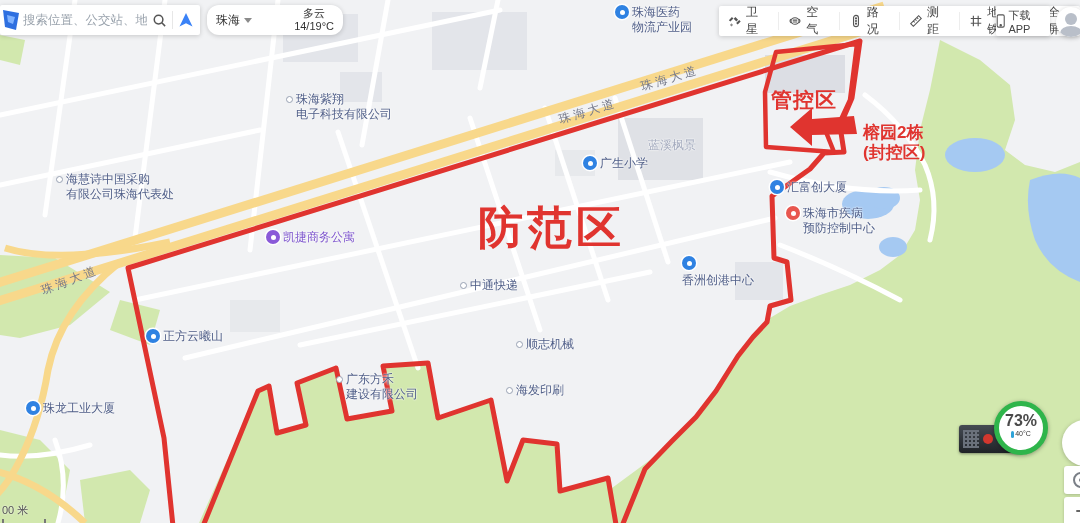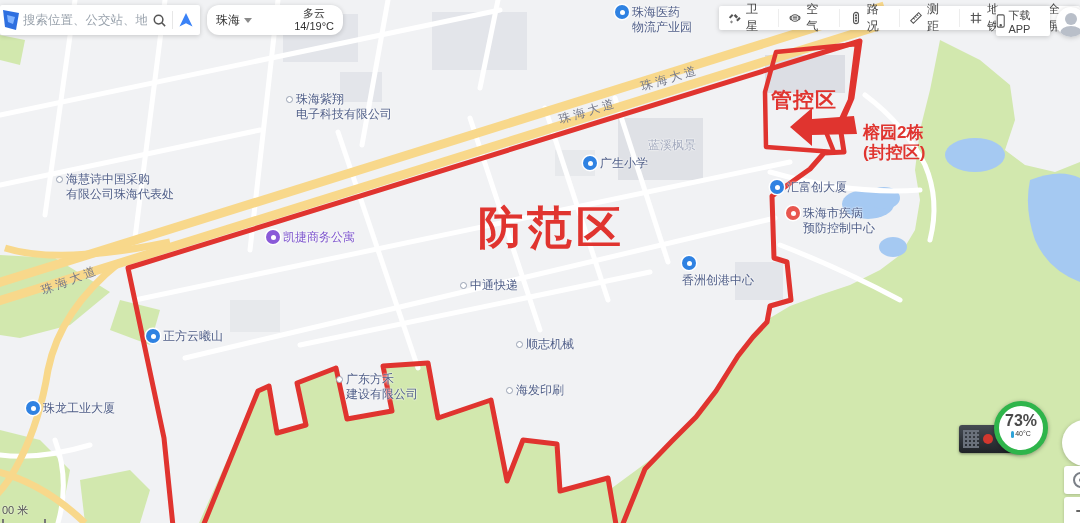--- a/index.html
+++ b/index.html
@@ -14,21 +14,21 @@
   .search-input{border:0;outline:0;flex:1;min-width:0;font-size:12.5px;color:#333;background:transparent;padding:0 2px;font-family:inherit;}
   .search-input::placeholder{color:#9aa3ad;}
   .sb-icon{flex:none;display:flex;align-items:center;justify-content:center;width:20px;height:20px;}
   .divider{width:1px;height:18px;background:#e7e7e7;margin:0 3px;flex:none;}
 
   .weather{left:207px;top:5px;width:136px;height:30px;display:flex;align-items:center;box-sizing:border-box;padding:0 9px;border-radius:12px;}
   .city{font-size:12px;color:#333;}
   .chev{width:0;height:0;border-left:4px solid transparent;border-right:4px solid transparent;border-top:5px solid #8b8b8b;margin-left:4px;}
   .wx{margin-left:auto;text-align:center;font-size:11px;color:#333;line-height:1.2;}
 
-  .toolbar{left:719px;top:6px;height:24px;display:flex;align-items:center;}
+  .toolbar{left:719px;top:6px;height:30px;display:flex;align-items:center;}
   .tool{display:flex;align-items:center;gap:4px;padding:0 9px;font-size:12px;color:#444;cursor:pointer;height:18px;border-right:1px solid #ededed;}
   .tool:last-child{border-right:none;}
   .tool svg{flex:none;}
   .download{left:996px;top:6px;height:30px;width:54px;display:flex;align-items:center;justify-content:center;gap:3px;font-size:11px;color:#444;}
   .avatar{left:1056px;top:7px;width:30px;height:30px;border-radius:50%;overflow:hidden;background:#fff;}
   .avatar .head{position:absolute;left:9px;top:6px;width:12px;height:12px;border-radius:50%;background:#b9bfc9;}
   .avatar .body{position:absolute;left:4px;top:19px;width:22px;height:14px;border-radius:50%;background:#b9bfc9;}
 
   
   .poi{position:absolute;display:flex;align-items:flex-start;gap:3px;font-size:12px;color:#4e5d87;line-height:1.22;white-space:pre-line;text-shadow:0 0 2px #fff,0 0 2px #fff;}

